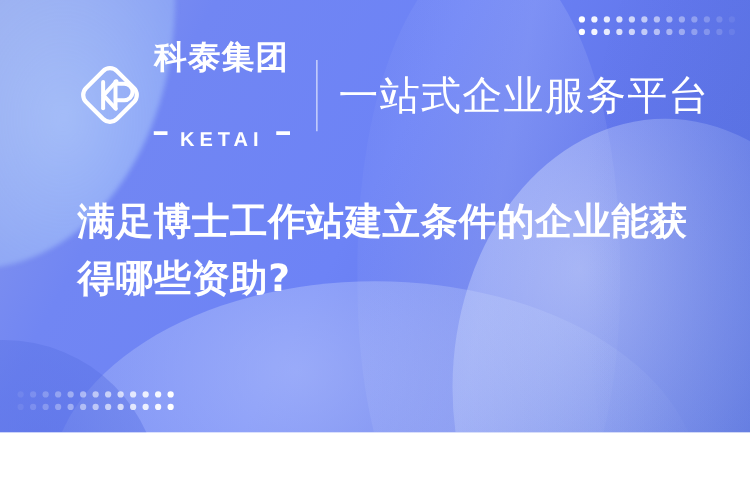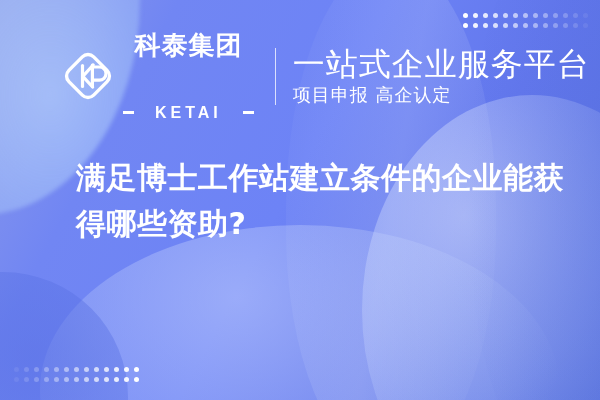--- a/index.html
+++ b/index.html
@@ -7,21 +7,21 @@
     padding: 0;
     background: #ffffff;
   }
   body {
     font-family: "Liberation Sans", "DejaVu Sans", sans-serif;
   }
 
   #banner {
     position: relative;
     width: 600px;
-    height: 400px;
+    height: 346px;
     overflow: hidden;
     background: linear-gradient(118deg, #8b99ea 0%, #7186f3 22%, #6d83f6 48%, #6277ec 70%, #5570dc 100%);
   }
 
   
   .blob {
     position: absolute;
     border-radius: 50%;
     pointer-events: none;
   }
@@ -134,22 +134,21 @@
   #logo-cn {
     color: #ffffff;
     font-size: 26px;
     font-weight: bold;
     letter-spacing: 1px;
     line-height: 1;
     white-space: nowrap;
   }
   #logo-en-row {
     display: flex;
-    align-items: center;
-    gap: 21px;
+    gap: 10px;
     width: 100%;
     margin-top: 44px;
   }
   .logo-dash {
     flex: 1 1 auto;
     height: 3px;
     background: #ffffff;
     min-width: 11px;
   }
   #logo-en {
@@ -188,21 +187,21 @@
     font-size: 18px;
     line-height: 1.1;
     letter-spacing: 1px;
     white-space: nowrap;
     font-family: "DejaVu Serif", "Liberation Serif", serif;
   }
 
   
   #headline {
     position: absolute;
-    left: 76px;
+    left: 62px;
     top: 155px;
     width: 500px;
     color: #ffffff;
     font-size: 30px;
     font-weight: bold;
     line-height: 1.52;
     letter-spacing: 0.5px;
     font-family: "DejaVu Sans", "Liberation Sans", sans-serif;
   }
 </style>
@@ -304,19 +303,18 @@
           <span id="logo-en">KETAI</span>
           <span class="logo-dash"></span>
         </span>
       </span>
     </div>
 
     <div id="header-divider"></div>
 
     <div id="tagline-block">
       <span id="tagline-main">一站式企业服务平台</span>
-      <span id="tagline-sub">项目申报 高企认定</span>
     </div>
   </div>
 
   <div id="headline">满足博士工作站建立条件的企业能获得哪些资助?</div>
 
 </div>
 
 </body></html>

